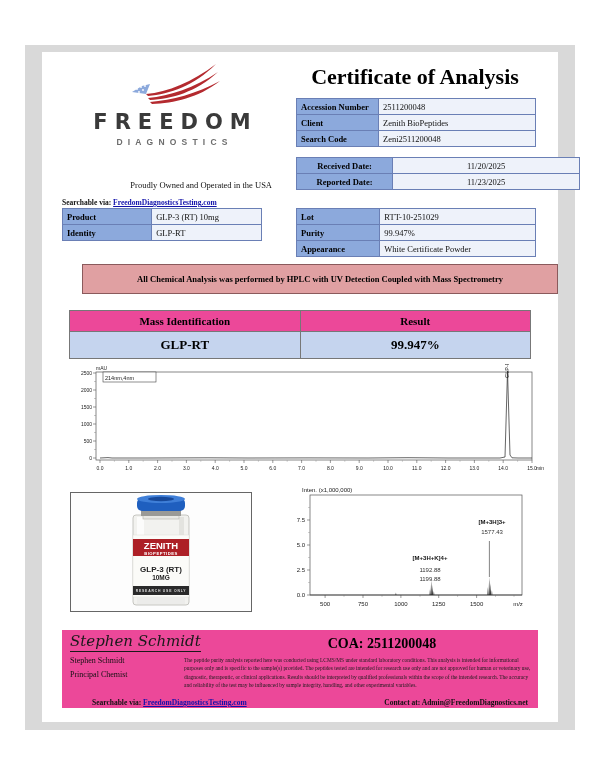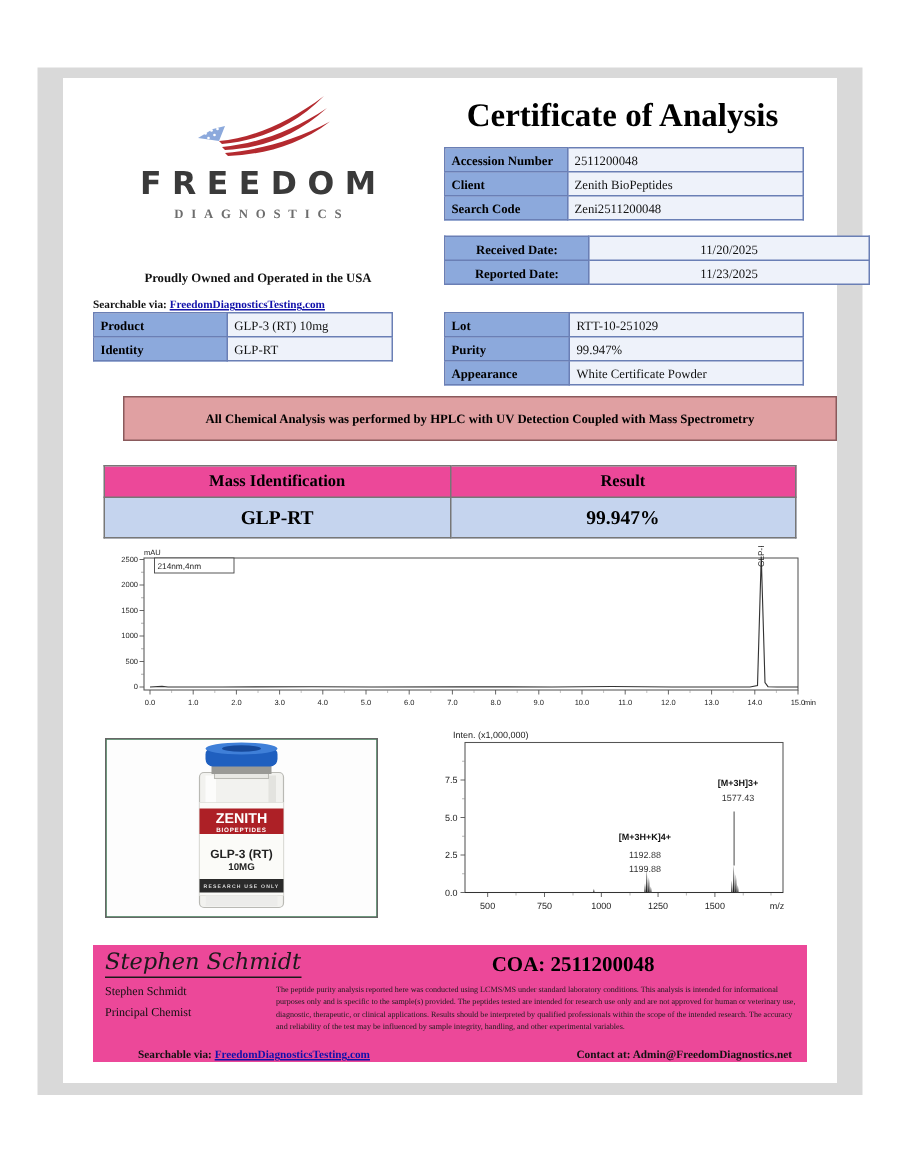--- a/index.html
+++ b/index.html
@@ -31,27 +31,27 @@
 
   
   .logo-wrap { position: absolute; left: 30px; top: 10px; width: 200px; text-align: center; }
   .logo-flag { width: 120px; height: 46px; margin: 0 auto; display:block; }
   .logo-name {
     font-family: "DejaVu Sans", sans-serif;
     font-size: 21px; font-weight: 700; letter-spacing: 7px;
     color: #3a3a3a; margin-top: 2px; padding-left: 7px;
   }
   .logo-sub {
-    font-family: Liberation Serif, serif;
+    font-family: Liberation Sans, sans-serif;
     font-size: 8.5px; font-weight: 700; letter-spacing: 5.2px;
     color: #6d6d6d; margin-top: 3px; padding-left: 5px;
   }
   .usa-line {
-    position: absolute; left: 30px; top: 128px; width: 200px; text-align: center;
-    font-size: 8.5px; font-weight: bold; color: #111;
+    position: absolute; left: 30px; top: 128px; width: 200px; text-align: right;
+    font-size: 8.5px; font-weight: normal; color: #111;
   }
   .search-line-top {
     position: absolute; left: 20px; top: 146px;
     font-size: 7.5px; font-weight: bold; color: #111;
   }
   .search-line-top .lnk { color: #1111aa; text-decoration: underline; font-weight: bold; }
 
   
   .kv {
     position: absolute; border-collapse: collapse;
@@ -115,21 +115,21 @@
 
   
   .hplc {
     position: absolute; left: 6px; top: 312px; width: 500px; height: 118px;
   }
 
   
   .vial-panel {
     position: absolute; left: 28px; top: 440px;
     width: 182px; height: 120px;
-    border: 1px solid #666; background: #15803d; box-sizing: border-box;
+    border: 1px solid #666; background: #fdba74; box-sizing: border-box;
   }
   .ms-panel {
     position: absolute; left: 238px; top: 432px;
     width: 258px; height: 132px;
   }
 
   
   .footer-band {
     position: absolute; left: 20px; top: 578px;
     width: 476px; height: 78px;

